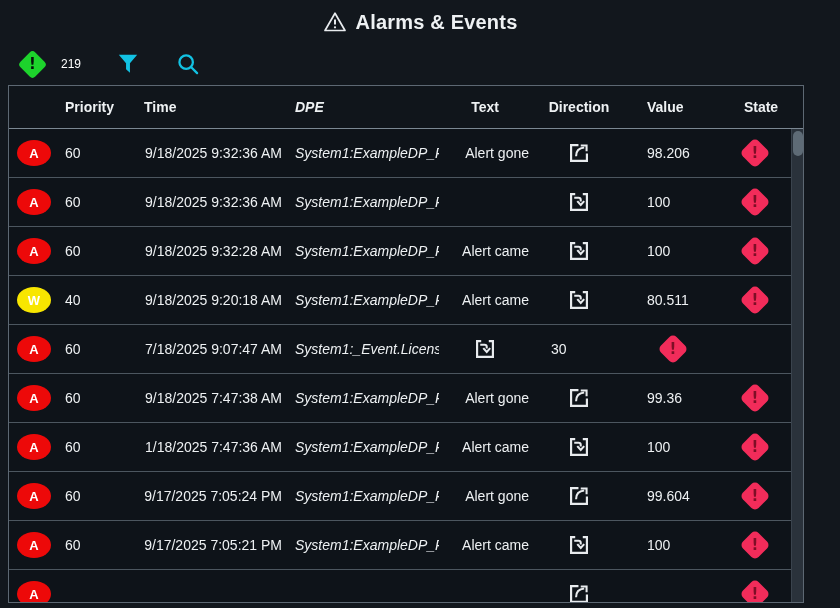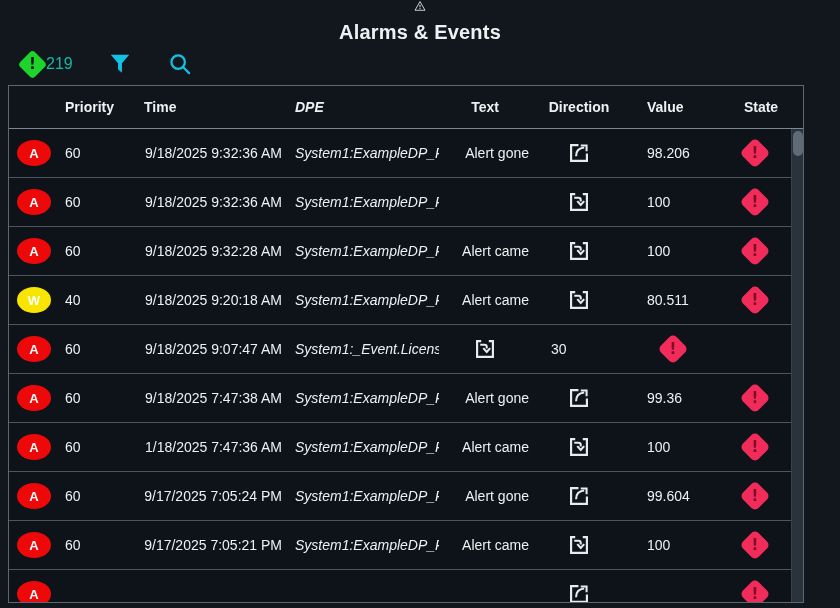--- a/index.html
+++ b/index.html
@@ -5,39 +5,39 @@
   * { margin:0; padding:0; box-sizing:border-box; }
   html,body { width:840px; height:608px; overflow:hidden; }
   body {
     background:#12171d;
     font-family:"Liberation Sans", sans-serif;
     color:#eef1f3;
     position:relative;
   }
   
   .titlebar {
-    height:44px; display:flex; align-items:center; justify-content:center; gap:9px;flex-direction:column;
+    height:44px; display:flex; align-items:center; justify-content:center; gap:9px;
   }
   .titlebar .warn-ic { width:24px; height:24px; }
   .title-text { font-size:20px; font-weight:bold; letter-spacing:.2px; }
 
   
   .toolbar {
     height:40px; display:flex; align-items:center; padding-left:22px; gap:0;
   }
   .diamond {
     width:21px; height:21px; border-radius:4px; transform:rotate(45deg);
     display:flex; align-items:center; justify-content:center; flex:0 0 auto;
   }
   .diamond.green { background:#1dd32c; }
   .diamond .bang {
     transform:rotate(-45deg); font-weight:bold; font-size:15px; line-height:1;
     color:#06110a; font-family:"DejaVu Sans", sans-serif;
   }
-  .count { font-size:16px; margin-left:3px; color:#14b8a6; }
+  .count { font-size:12px; margin-left:18px; color:#ffffff; }
   .tb-icon { width:26px; height:26px; margin-left:34px; cursor:pointer; }
 
   
   .table-wrap {
     position:absolute; left:8px; top:85px; width:796px; height:518px;
     border:1px solid #5d6873; background:#0e1319;
   }
   .thead {
     height:43px; display:grid; align-items:center;
     grid-template-columns:50px 78px 150px 152px 92px 96px 92px 1fr;
@@ -224,21 +224,21 @@
         <span class="bang">!</span>
       </span>
     </div>
   </div>
 
   <div class="trow">
     <div class="cell-badge">
       <span class="badge" style="background: rgb(237, 9, 9);">A</span>
     </div>
     <div class="cell-priority">60</div>
-    <div class="cell-time">9/18/2025 9:07:47 AM</div>
+    <div class="cell-time">7/18/2025 9:07:47 AM</div>
     <div class="cell-dpe">System1:_Event.License.Ren</div>
     <div class="cell-dir">
       <svg viewBox="0 0 24 24" fill="none" stroke="#e8ebee" stroke-width="2" stroke-linejoin="miter">
         <path d="M8.5 4.7 H4.7 V19.3 H19.3 V4.7 H15.5"></path>
         <path d="M7.6 8 H11.6 C12.8 8 13.6 8.8 13.6 10 V11.6" stroke-width="1.9"></path>
         <path d="M10.4 11.2 L13.6 14.8 L16.8 11.2" stroke-width="1.9" fill="none"></path>
       </svg>
 
     </div>
     <div class="cell-value">30</div>

